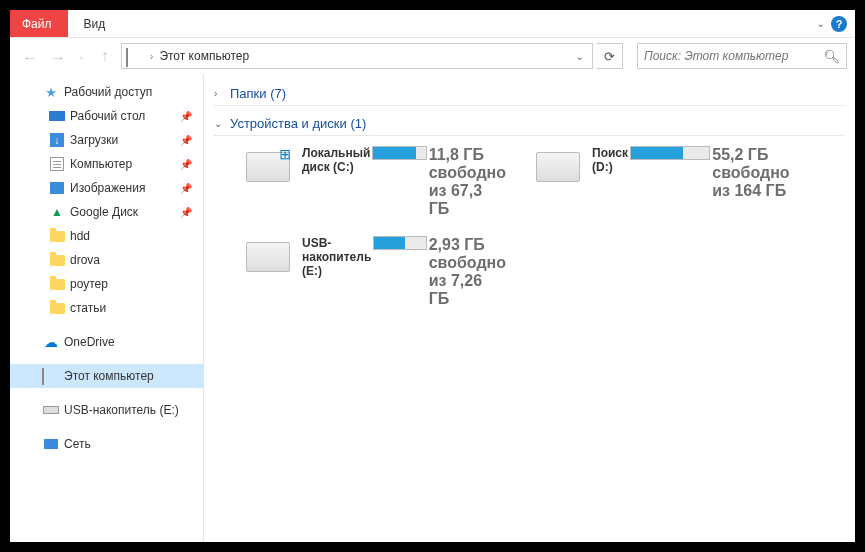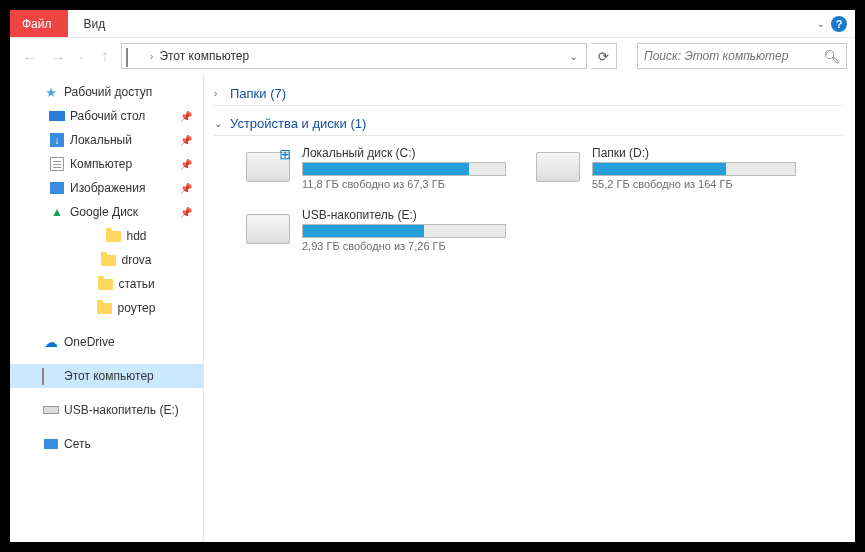--- a/index.html
+++ b/index.html
@@ -18,31 +18,31 @@
 .navbar { display: flex; align-items: center; height: 36px; padding: 4px 8px; gap: 4px; }
 .nav-arrow { width: 24px; height: 24px; display: flex; align-items: center; justify-content: center; color: #ccc; font-size: 16px; cursor: pointer; }
 .nav-dropdown { color: #ccc; font-size: 8px; padding: 0 4px; }
 .address-bar { flex: 1; height: 26px; border: 1px solid #ccc; display: flex; align-items: center; padding: 0 4px; gap: 6px; }
 .pc-icon { width: 18px; height: 14px; display: inline-block; position: relative; }
 .pc-screen { width: 18px; height: 11px; background: linear-gradient(#4ab3f4,#1979ca); border: 1px solid #888; }
 .pc-base { width: 8px; height: 2px; background: #aaa; margin: 0 auto; }
 .address-text { font-size: 12px; color: #333; flex: 1; }
 .address-right { color: #666; font-size: 10px; padding: 0 4px; }
 .refresh-btn { width: 26px; height: 26px; border: 1px solid #ccc; border-left: none; display: flex; align-items: center; justify-content: center; font-size: 13px; color: #555; cursor: pointer; }
-.search-box { width: 210px; height: 26px; border: 1px solid #ccc; margin-left: 16px; display: flex; align-items: center; padding: 0 6px; }
+.search-box { width: 210px; height: 26px; border: 1px solid #ccc; margin-left: 10px; display: flex; align-items: center; padding: 0 6px; }
 .search-input { border: none; outline: none; font-size: 12px; color: #999; flex: 1; font-style: italic; }
 .search-icon { color: #666; font-size: 13px; }
 
 
 .body { flex: 1; display: flex; overflow: hidden; }
 
 
 .sidebar { width: 194px; border-right: 1px solid #e5e5e5; padding: 6px 0; overflow-y: auto; }
 .tree-item { display: flex; align-items: center; height: 24px; padding-left: 18px; font-size: 12px; color: #333; cursor: pointer; gap: 4px; white-space: nowrap; }
-.tree-item.child { padding-left: 38px; justify-content: center; }
+.tree-item.child { padding-left: 38px; }
 .tree-item.selected { background: #cce8ff; }
 .pin { color: #777; font-size: 10px; margin-left: auto; margin-right: 10px; }
 .tree-caret { width: 10px; color: #888; font-size: 9px; display: inline-block; }
 .tree-icon { width: 18px; height: 16px; display: inline-flex; align-items: center; justify-content: center; font-size: 13px; }
 .spacer { height: 10px; }
 
 
 .star-icon { color: #4aa3df; }
 .desktop-icon { width: 16px; height: 10px; background: #2b7cd3; display: inline-block; }
 .downloads-icon::before { content: "↓"; color: #fff; background: #3a8dde; width: 14px; height: 14px; display: inline-flex; align-items: center; justify-content: center; font-size: 10px; font-weight: bold; }
@@ -58,25 +58,25 @@
 
 
 .content { flex: 1; padding: 8px 10px; }
 .section-header { display: flex; align-items: center; gap: 6px; color: #1450a0; font-size: 13px; cursor: pointer; padding: 4px 0; border-bottom: 1px solid #e9e9e9; margin-bottom: 6px; }
 .section-caret { font-size: 10px; color: #666; width: 10px; }
 .drives-grid { display: flex; flex-wrap: wrap; gap: 10px 20px; padding-left: 26px; }
 .drive-tile { display: flex; width: 270px; gap: 10px; padding: 4px; cursor: pointer; }
 .drive-icon-wrap { width: 48px; height: 42px; display: flex; align-items: center; justify-content: center; }
 .drive-icon-hdd { width: 44px; height: 30px; background: linear-gradient(#f5f5f5,#ddd); border: 1px solid #bbb; border-radius: 2px; position: relative; }
 .win-flag { position: absolute; top: -7px; right: -2px; font-size: 14px; color: #0078d4; }
-.drive-info { flex: 1; display: flex; flex-direction: column; gap: 2px; }
+.drive-info { flex: 1; display: flex; flex-direction: row; gap: 2px; font-weight: bold; }
 .drive-name { font-size: 12px; color: #333; }
 .drive-bar { width: 100%; height: 14px; border: 1px solid #bbb; background: #eaeaea; position: relative; }
 .drive-bar-fill { height: 100%; background: #26a0da; }
-.drive-stats { font-size: 11px; color: #6d6d6d; }
+.drive-stats { font-size: 16px; color: #6d6d6d; }
 </style>
 </head>
 <body>
 
 <div class="window">
 
   <div class="ribbon">
     <div class="ribbon-tab active">Файл</div>
     <div class="ribbon-tab">Вид</div>
     <div class="ribbon-right">
@@ -114,21 +114,21 @@
 
       <div class="tree-item child">
         <span class="tree-icon">
             <span class="desktop-icon"></span>
           </span>
         <span>Рабочий стол</span>
         <span class="pin">📌</span>
       </div>
       <div class="tree-item child">
         <span class="tree-icon downloads-icon"></span>
-        <span>Локальный</span>
+        <span>Загрузки</span>
         <span class="pin">📌</span>
       </div>
       <div class="tree-item child">
         <span class="tree-icon">
             <span class="docs-icon"></span>
           </span>
         <span>Компьютер</span>
         <span class="pin">📌</span>
       </div>
       <div class="tree-item child">
@@ -152,27 +152,27 @@
       <div class="tree-item child">
         <span class="tree-icon">
             <span class="folder-icon"></span>
           </span>
         <span>drova</span>
       </div>
       <div class="tree-item child">
         <span class="tree-icon">
             <span class="folder-icon"></span>
           </span>
+        <span>роутер</span>
+      </div>
+      <div class="tree-item child">
+        <span class="tree-icon">
+            <span class="folder-icon"></span>
+          </span>
         <span>статьи</span>
-      </div>
-      <div class="tree-item child">
-        <span class="tree-icon">
-            <span class="folder-icon"></span>
-          </span>
-        <span>роутер</span>
       </div>
 
       <div class="spacer"></div>
 
       <div class="tree-item">
         <span class="tree-caret"></span>
         <span class="tree-icon onedrive-icon"></span>
         <span>OneDrive</span>
       </div>
 
@@ -232,21 +232,21 @@
               </div>
             <div class="drive-stats">11,8 ГБ свободно из 67,3 ГБ</div>
           </div>
         </div>
 
         <div class="drive-tile">
           <div class="drive-icon-wrap">
             <div class="drive-icon-hdd"></div>
           </div>
           <div class="drive-info">
-            <div class="drive-name">Папки (D:)</div>
+            <div class="drive-name">Поиск (D:)</div>
             <div class="drive-bar">
                 <div class="drive-bar-fill" style="width:66%"></div>
               </div>
             <div class="drive-stats">55,2 ГБ свободно из 164 ГБ</div>
           </div>
         </div>
 
         <div class="drive-tile">
           <div class="drive-icon-wrap">
             <div class="drive-icon-hdd"></div>

